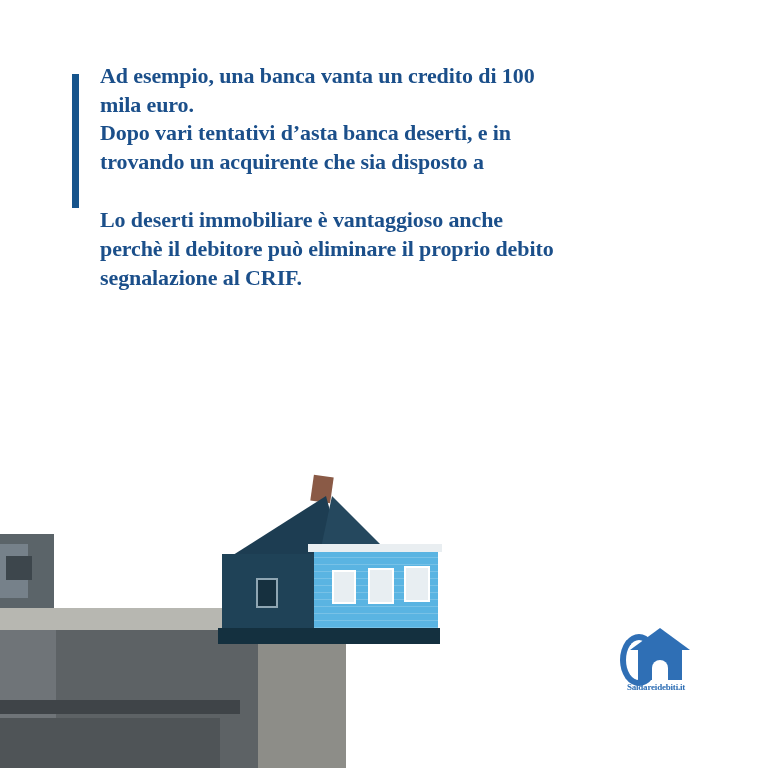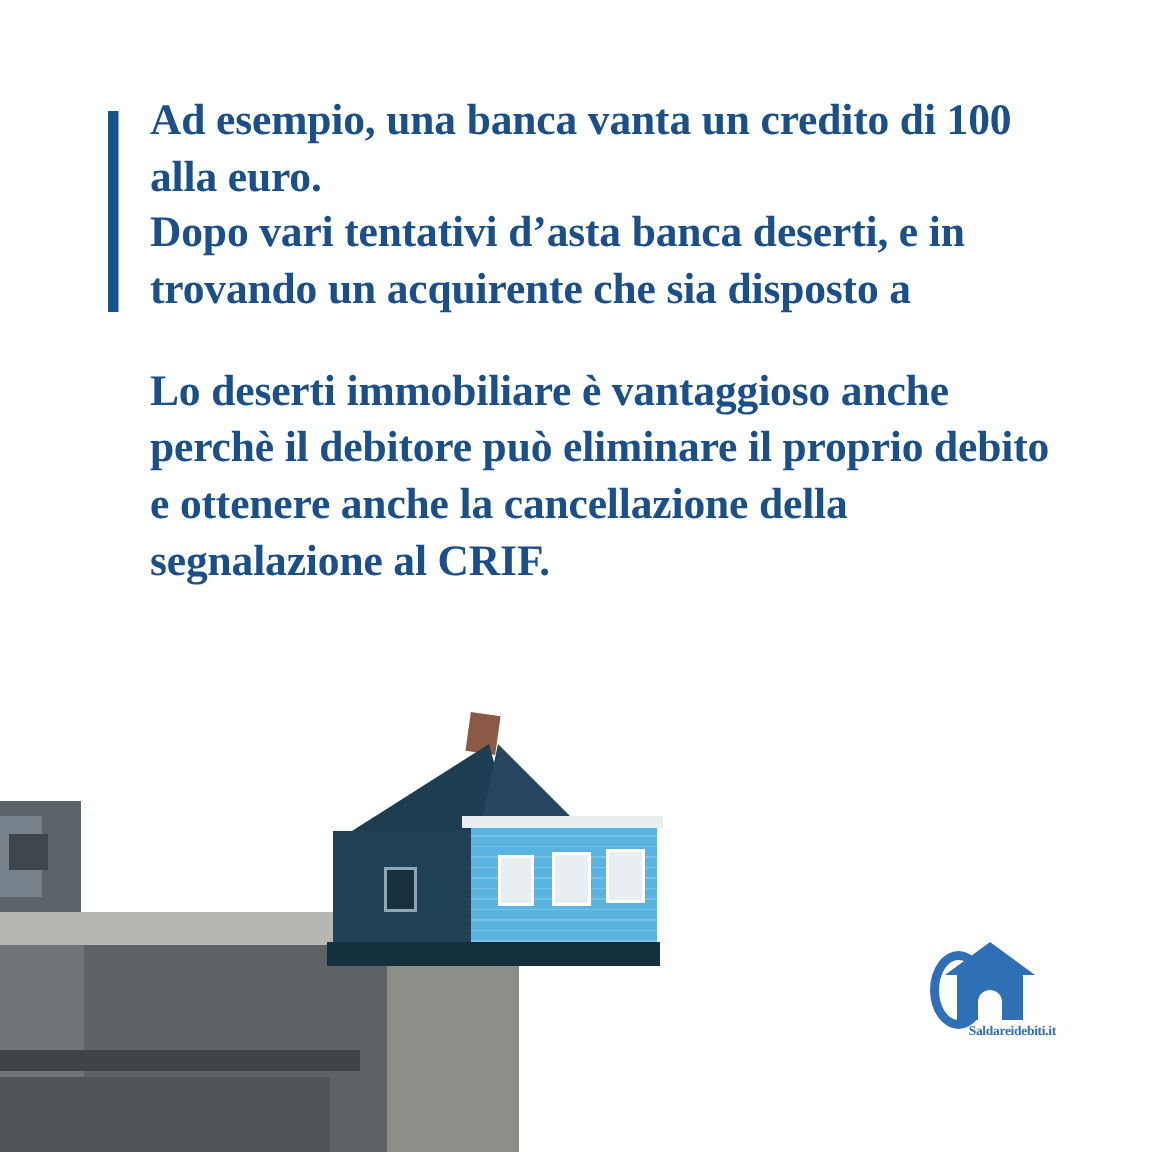--- a/index.html
+++ b/index.html
@@ -30,21 +30,21 @@
     height: 134px;
     background: #16548c;
   }
   .paragraphs {
     margin-left: 28px;
   }
   .para {
     color: #1b4f8a;
     font-family: "Liberation Serif", serif;
     font-weight: bold;
-    font-size: 29px;
+    font-size: 22px;
     line-height: 1.30;
     letter-spacing: -0.1px;
     margin: 0 0 0 0;
   }
   .para.second {
     margin-top: 30px;
   }
   .para .line {
     display: block;
     white-space: pre;
@@ -272,46 +272,45 @@
     border: 6px solid #2f6fb5;
     border-radius: 50%;
     border-right-color: transparent;
     border-top-color: #2f6fb5;
   }
   .logo-text {
     position: absolute;
     left: 0px;
     top: 56px;
     width: 96px;
-    text-align: right;
+    text-align: center;
     color: #2f6fb5;
     font-family: "Liberation Serif", serif;
     font-weight: bold;
     font-size: 9px;
     letter-spacing: -0.2px;
   }
 </style>
 </head>
 <body>
 
 <div class="text-panel">
   <div class="accent-bar"></div>
   <div class="paragraphs">
 
     <div class="para first">
       <span class="line">Ad esempio, una banca vanta un credito di 100</span>
-      <span class="line">alla euro.</span>
+      <span class="line">mila euro.</span>
       <span class="line">Dopo vari tentativi d’asta banca deserti, e in</span>
       <span class="line">trovando un acquirente che sia disposto a</span>
     </div>
 
     <div class="para second">
       <span class="line">Lo deserti immobiliare è vantaggioso anche</span>
       <span class="line">perchè il debitore può eliminare il proprio debito</span>
-      <span class="line">e ottenere anche la cancellazione della</span>
       <span class="line">segnalazione al CRIF.</span>
     </div>
 
   </div>
 </div>
 
 <div class="photo">
   <div class="sky"></div>
 
   <div class="bg-building"></div>

